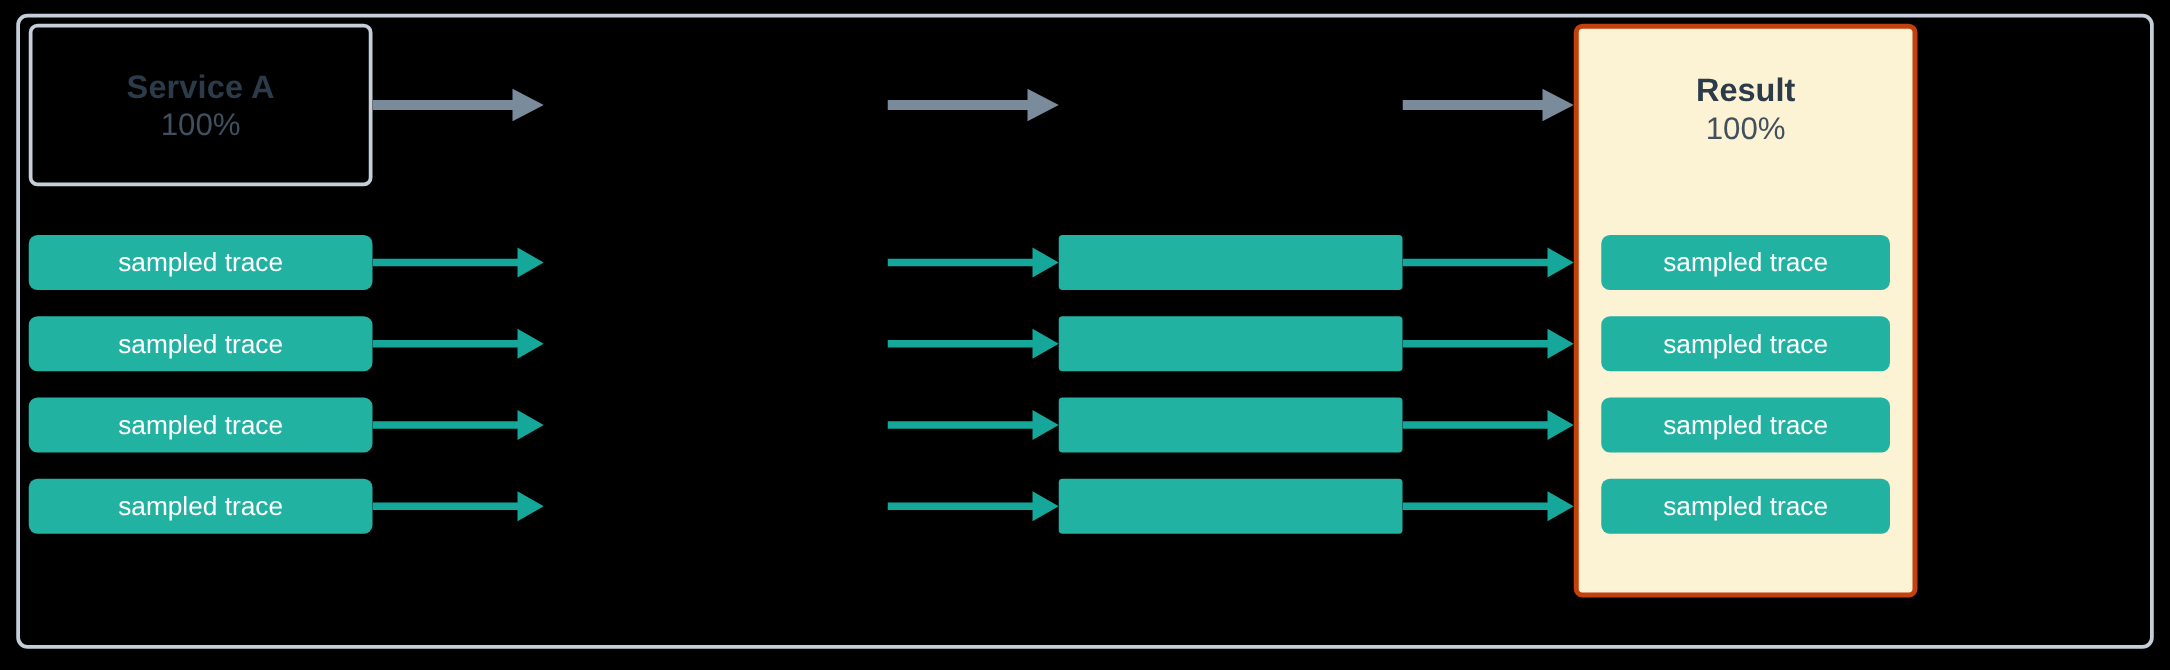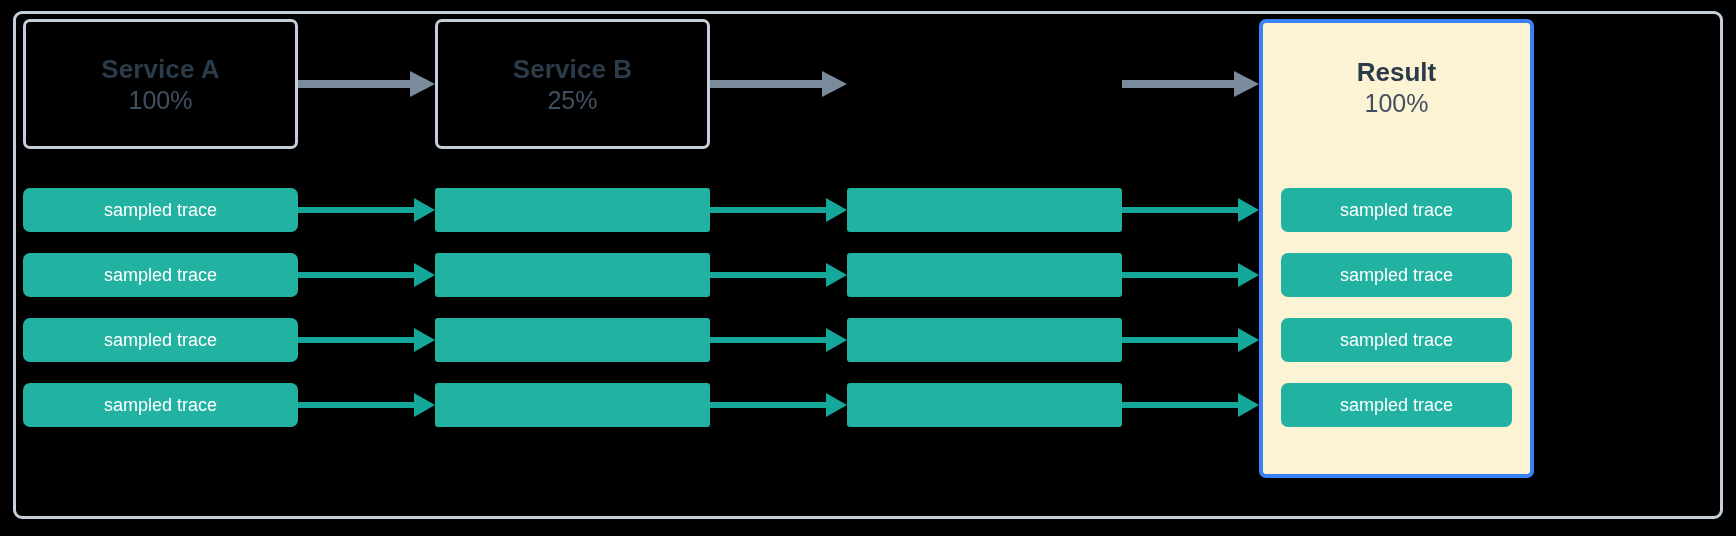--- a/index.html
+++ b/index.html
@@ -75,21 +75,21 @@
   }
 
   
   .result-panel {
     position: absolute;
     left: 0;
     top: 19px;
     width: 275px;
     height: 459px;
     background: #fcf2d4;
-    border: 4px solid #3b82f6;
+    border: 4px solid #c2410c;
     border-radius: 7px;
   }
 
   .result-head {
     position: absolute;
     left: 0;
     top: 12px;
     width: 100%;
     display: flex;
     flex-direction: column;
@@ -114,21 +114,21 @@
 
   
   .trace-bar {
     position: absolute;
     height: 44px;
     background: #22b2a2;
     display: flex;
     align-items: center;
     justify-content: center;
     color: #ffffff;
-    font-size: 18px;
+    font-size: 21px;
     line-height: 1;
   }
 
   .trace-bar.rounded { border-radius: 7px; }
   .trace-bar.squareish { border-radius: 3px; }
 
   .trace-bar.wide  { left: 0; width: 275px; }
   .trace-bar.inner { left: 22px; width: 231px; }
 
   
@@ -179,30 +179,20 @@
     <div class="service-box">
       <div class="service-title">Service A</div>
       <div class="service-pct">100%</div>
     </div>
     <div class="trace-bar wide rounded row-0">sampled trace</div>
     <div class="trace-bar wide rounded row-1">sampled trace</div>
     <div class="trace-bar wide rounded row-2">sampled trace</div>
     <div class="trace-bar wide rounded row-3">sampled trace</div>
   </div>
 
-  <div class="col col-b">
-    <div class="service-box">
-      <div class="service-title">Service B</div>
-      <div class="service-pct">25%</div>
-    </div>
-    <div class="trace-bar wide squareish row-0"></div>
-    <div class="trace-bar wide squareish row-1"></div>
-    <div class="trace-bar wide squareish row-2"></div>
-    <div class="trace-bar wide squareish row-3"></div>
-  </div>
 
   <div class="col col-c">
     <div class="trace-bar wide squareish row-0"></div>
     <div class="trace-bar wide squareish row-1"></div>
     <div class="trace-bar wide squareish row-2"></div>
     <div class="trace-bar wide squareish row-3"></div>
   </div>
 
   <div class="col col-result">
     <div class="result-panel">

